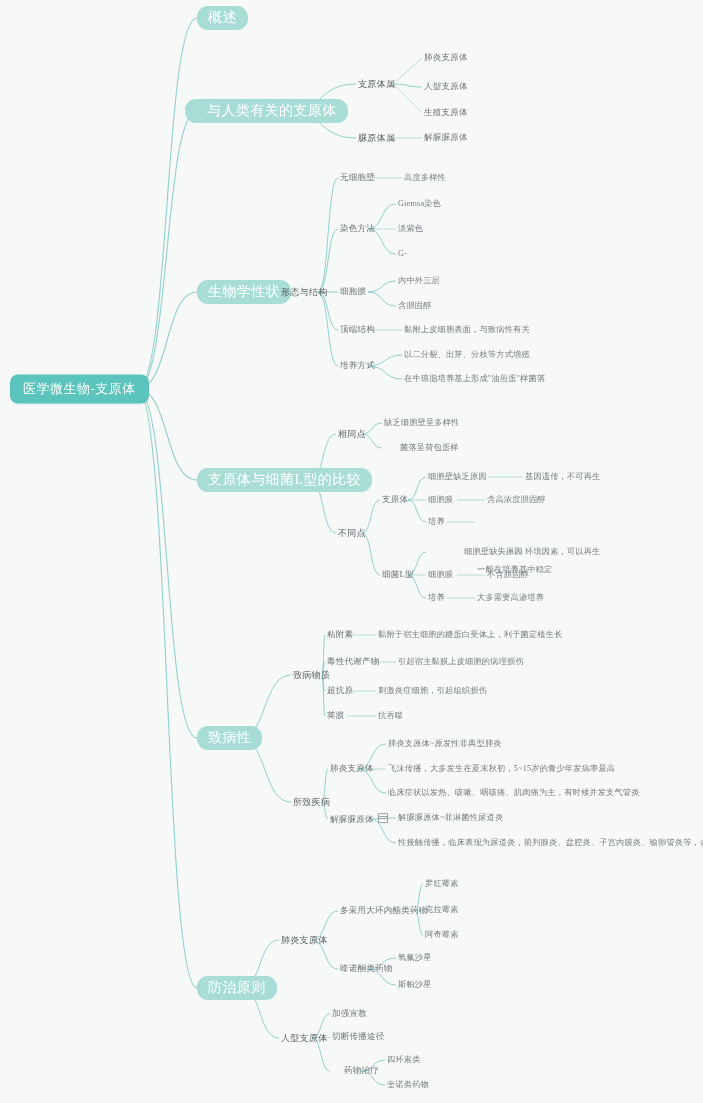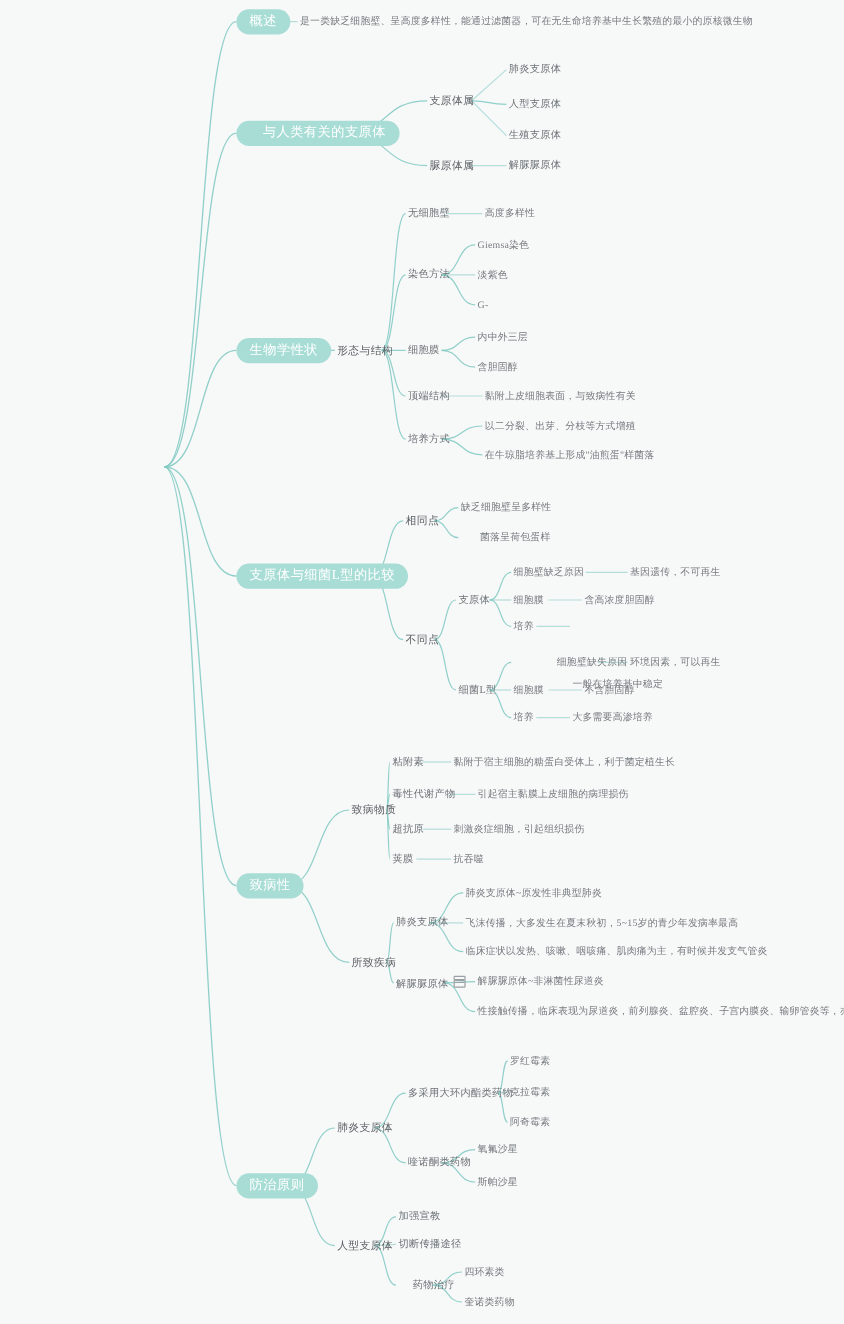--- a/index.html
+++ b/index.html
@@ -27,21 +27,21 @@
     font-size:13px;
     letter-spacing:.5px;
     box-shadow:0 1px 2px rgba(0,0,0,.06);
   }
   
   .n-l1{
     background:#a8ddd6;
     color:#ffffff;
     border-radius:11px;
     padding:4px 11px;
-    font-size:11px;
+    font-size:14px;
     letter-spacing:.4px;
   }
   
   .n-l2{
     color:#5a5f63;
     font-size:9px;
     letter-spacing:.3px;
   }
   
   .n-l3{
@@ -143,25 +143,25 @@
       <path d="M 415 911 C 419.4 911, 418.6 935, 423 935" fill="none" stroke="#7fc9c2" stroke-width="1" opacity="0.85"></path>
       <path d="M 368 969 C 383.4 969, 380.6 958, 396 958" fill="none" stroke="#7fc9c2" stroke-width="1" opacity="0.85"></path>
       <path d="M 368 969 C 383.4 969, 380.6 985, 396 985" fill="none" stroke="#7fc9c2" stroke-width="1" opacity="0.85"></path>
       <path d="M 312 1038 C 321.9 1038, 320.1 1014, 330 1014" fill="none" stroke="#7fc9c2" stroke-width="1" opacity="0.85"></path>
       <path d="M 312 1038 L 330 1037" fill="none" stroke="#7fc9c2" stroke-width="1" opacity="0.55"></path>
       <path d="M 312 1038 C 321.9 1038, 320.1 1071, 330 1071" fill="none" stroke="#7fc9c2" stroke-width="1" opacity="0.85"></path>
       <path d="M 361 1071 C 374.2 1071, 371.8 1060, 385 1060" fill="none" stroke="#7fc9c2" stroke-width="1" opacity="0.85"></path>
       <path d="M 361 1071 C 374.2 1071, 371.8 1085, 385 1085" fill="none" stroke="#7fc9c2" stroke-width="1" opacity="0.85"></path>
     </svg>
 
+  <div class="node n-root" style="left:10px;top:389px;">医学微生物-支原体</div>
 
   <div class="node n-l1" style="left:197px;top:18px;">概述</div>
-  <div class="node n-leaf" style="left:250px;top:18px;">是一类缺乏细胞壁、呈高度多样性，能通过滤菌器，可在无生命培养基中生长繁殖的最小的原核微生物</div>
-
-  <div class="node n-l1" style="left:197px;top:111px;padding-left:22px;">与人类有关的支原体</div>
+
+  <div class="node n-l1" style="left:185px;top:111px;padding-left:22px;">与人类有关的支原体</div>
   <div class="node n-l2" style="left:358px;top:84px;">支原体属</div>
   <div class="node n-l3" style="left:424px;top:58px;">肺炎支原体</div>
   <div class="node n-l3" style="left:424px;top:87px;">人型支原体</div>
   <div class="node n-l3" style="left:424px;top:113px;">生殖支原体</div>
   <div class="node n-l2" style="left:358px;top:138px;">脲原体属</div>
   <div class="node n-l3" style="left:424px;top:138px;">解脲脲原体</div>
 
   <div class="node n-l1" style="left:197px;top:292px;">生物学性状</div>
   <div class="node n-l2" style="left:281px;top:292px;">形态与结构</div>
 

